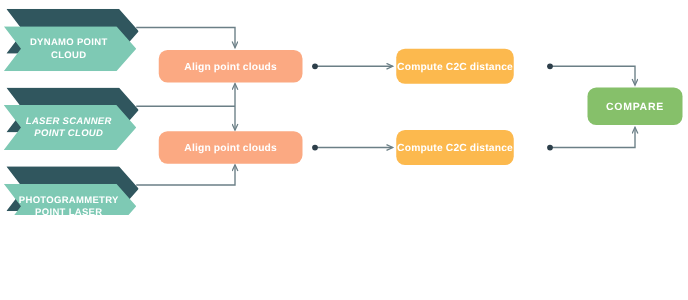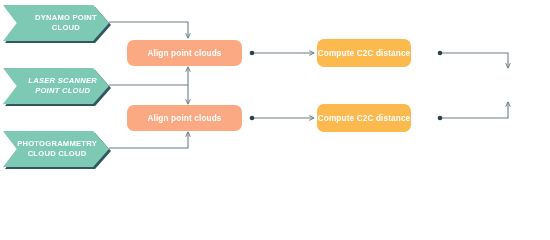--- a/index.html
+++ b/index.html
@@ -53,21 +53,21 @@
     position: absolute;
     left: 3px;
     width: 106px;
     height: 36px;
     background: #30565e;
     clip-path: polygon(0% 0%, 85% 0%, 100% 50%, 85% 100%, 0% 100%, 13% 50%);
     transform: translate(2px, 2px);
     z-index: 0;
   }
   .chevron-wrap { position: absolute; left: 0; width: 115px; height: 40px; }
-  .chevron-wrap .chevron { top: 0; z-index: 1; justify-content: flex-end; }
+  .chevron-wrap .chevron { top: 16px; z-index: 1; }
   
   .rbox {
     border-radius: 7px;
     font-size: 8.2px;
     font-weight: bold;
     letter-spacing: 0.15px;
   }
   .align-box {
     left: 127px;
     width: 115px;
@@ -140,34 +140,37 @@
     <div class="node chevron">
       <span class="node-label">LASER SCANNER
 POINT CLOUD</span>
     </div>
   </div>
 
   <div class="chevron-wrap" style="top:131px;">
     <div class="chevron-shadow"></div>
     <div class="node chevron">
       <span class="node-label">PHOTOGRAMMETRY
-CLOUD CLOUD</span>
+POINT LASER</span>
     </div>
   </div>
 
   <div class="node rbox align-box" style="top:40px;">
     <span class="node-label">Align point clouds</span>
   </div>
 
   <div class="node rbox align-box" style="top:105px;">
     <span class="node-label">Align point clouds</span>
   </div>
 
   <div class="node rbox c2c-box" style="top:39px;">
     <span class="node-label">Compute C2C distance</span>
   </div>
 
   <div class="node rbox c2c-box" style="top:104px;">
     <span class="node-label">Compute C2C distance</span>
   </div>
 
+  <div class="node rbox compare-box" style="top:70px;">
+    <span class="node-label">COMPARE</span>
+  </div>
 
 </div>
 
 </body></html>

